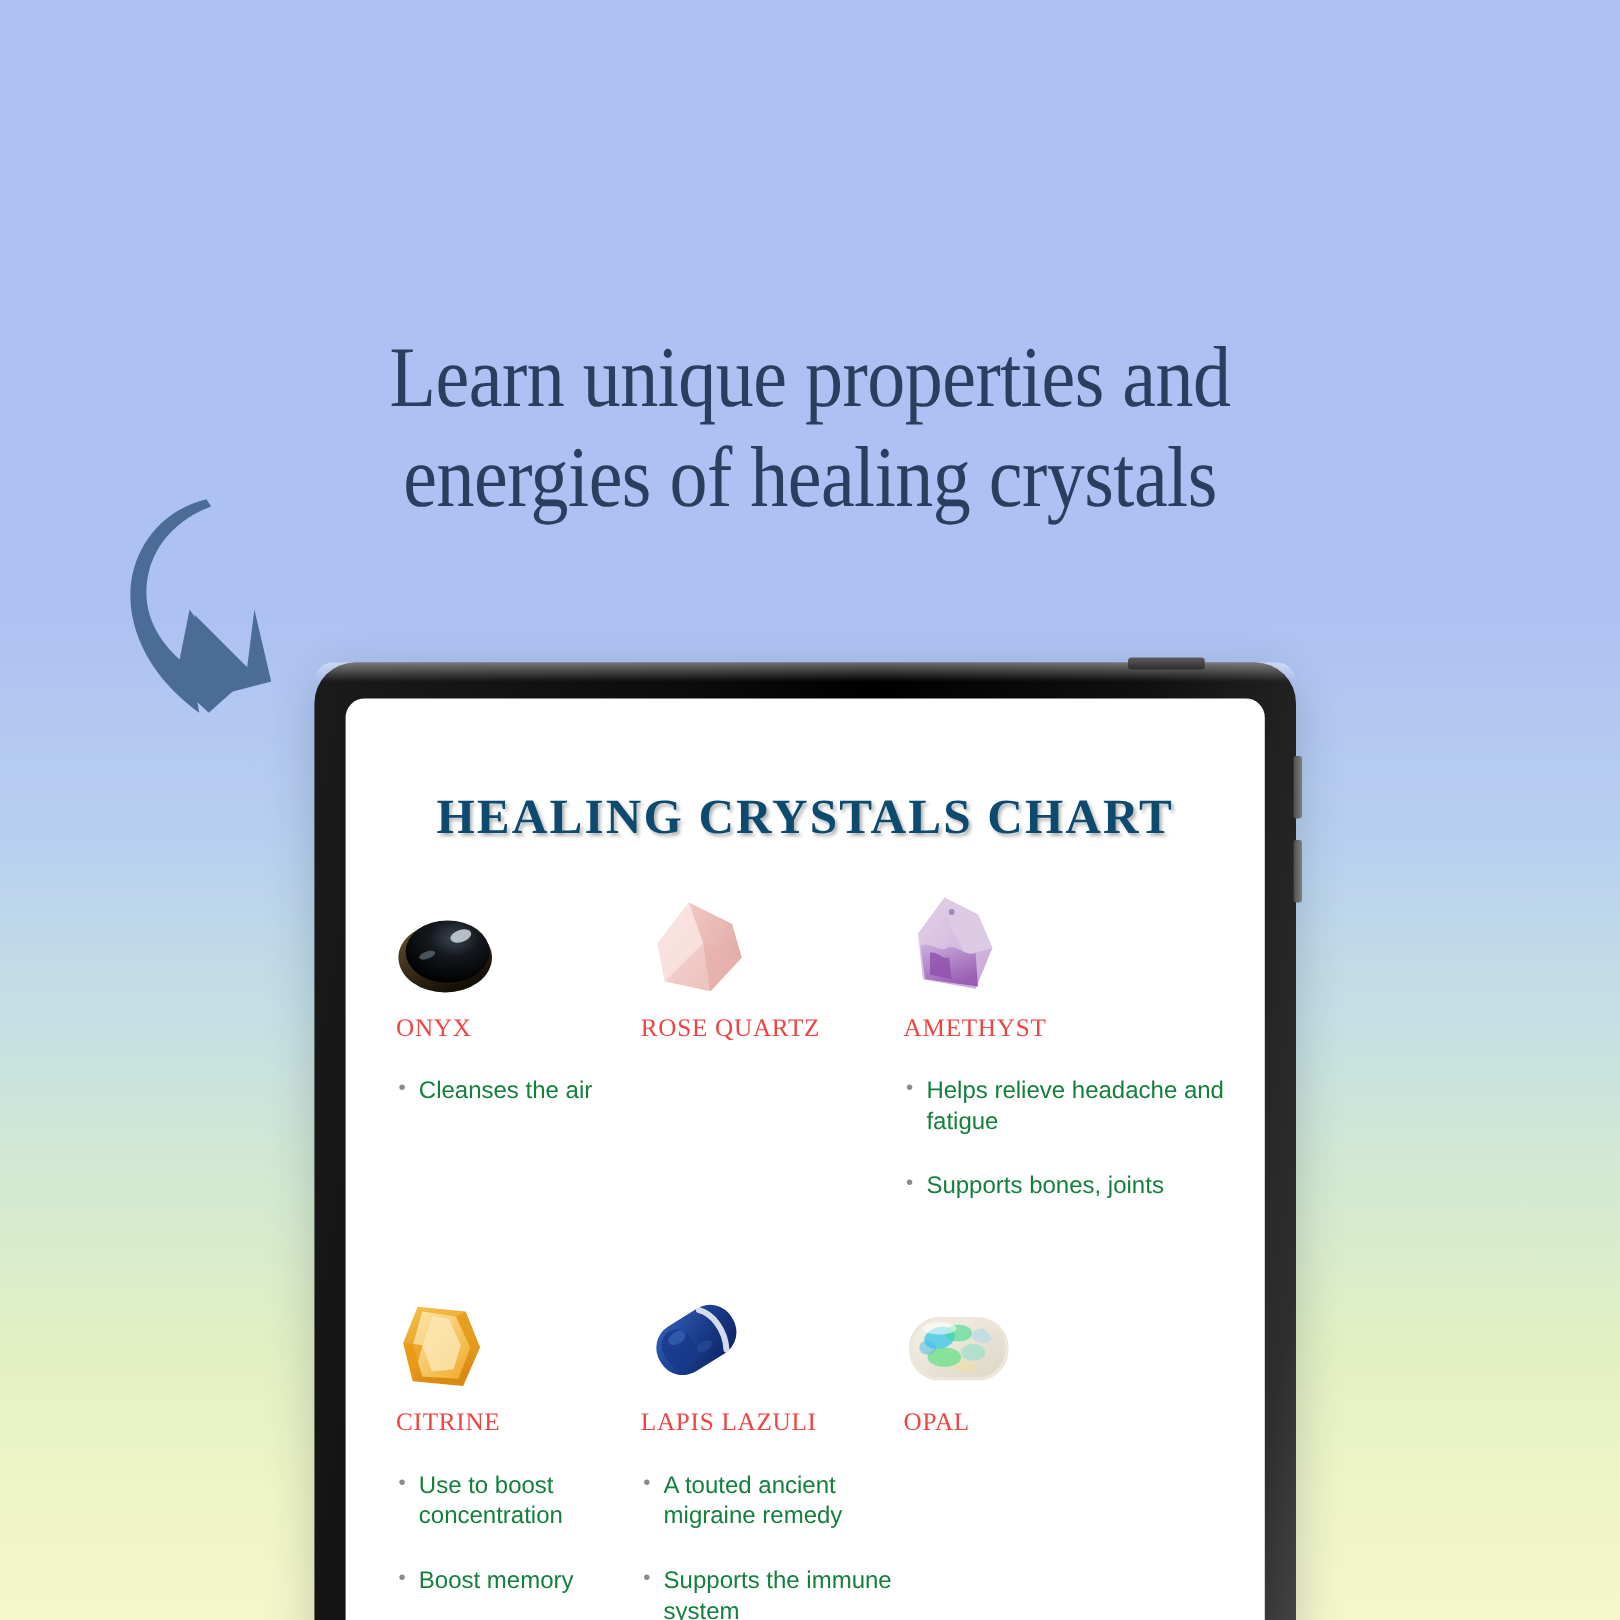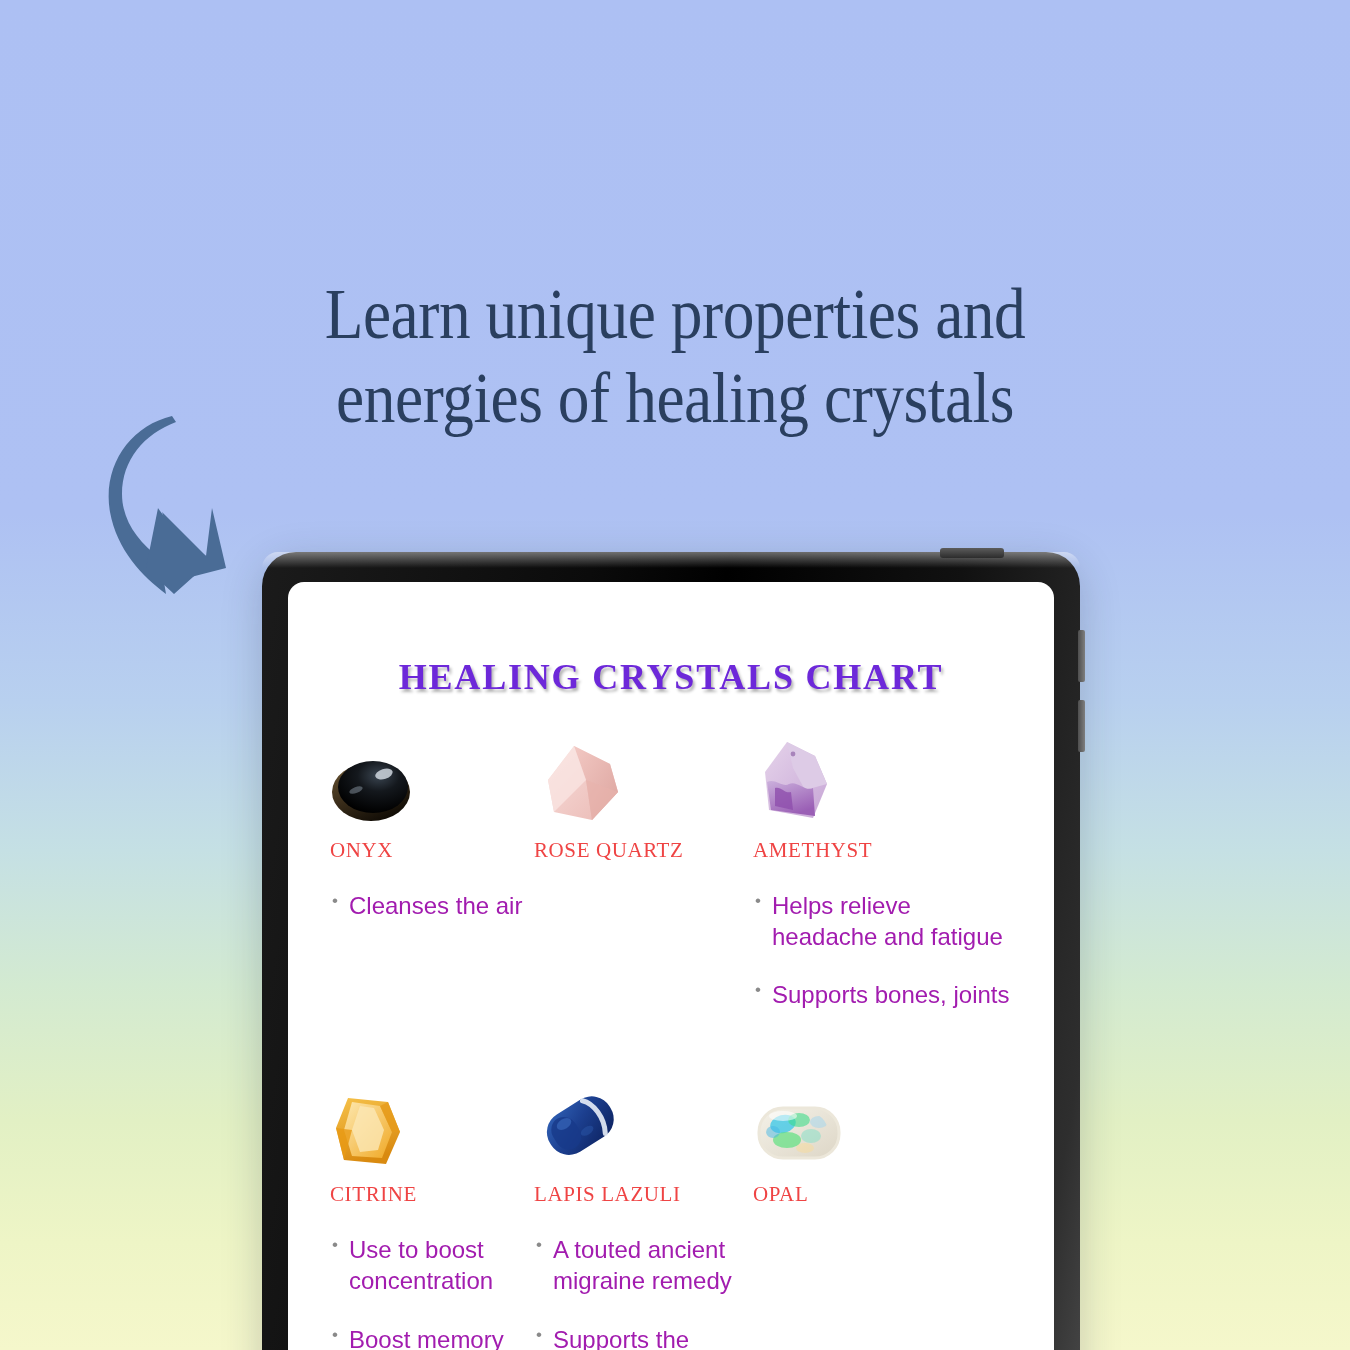--- a/index.html
+++ b/index.html
@@ -77,23 +77,23 @@
     background:#ffffff;
     border-radius:16px 16px 0 0;
     overflow:hidden;
   }
 
   
   .chart-title{
     text-align:center;
     font-family:"Liberation Serif", serif;
     font-weight:700;
-    font-size:36px;
+    font-size:41px;
     letter-spacing:1.8px;
-    color:#6d28d9;
+    color:#0c4a6e;
     margin-top:74px;
     text-shadow:2px 3px 3px rgba(0,0,0,.30);
   }
   .grid{
     margin-top:38px;
     padding:0 34px 0 42px;
     display:grid;
     grid-template-columns:200px 215px 1fr;
     column-gap:4px;
     row-gap:0;
@@ -113,23 +113,23 @@
     color:#ef4444;
     margin-top:14px;
   }
   ul.props{
     list-style:none;
     margin-top:8px;
   }
   ul.props li{
     position:relative;
     padding-left:19px;
-    font-size:24px;
+    font-size:20px;
     line-height:1.28;
-    color:#a21caf;
+    color:#15803d;
     margin-bottom:1px;
     margin-top:28px;
   }
   ul.props li::before{
     content:"\2022";
     position:absolute; left:2px; top:-1px;
     font-size:17px; color:#8a8a8a;
   }
 </style>
 </head>

